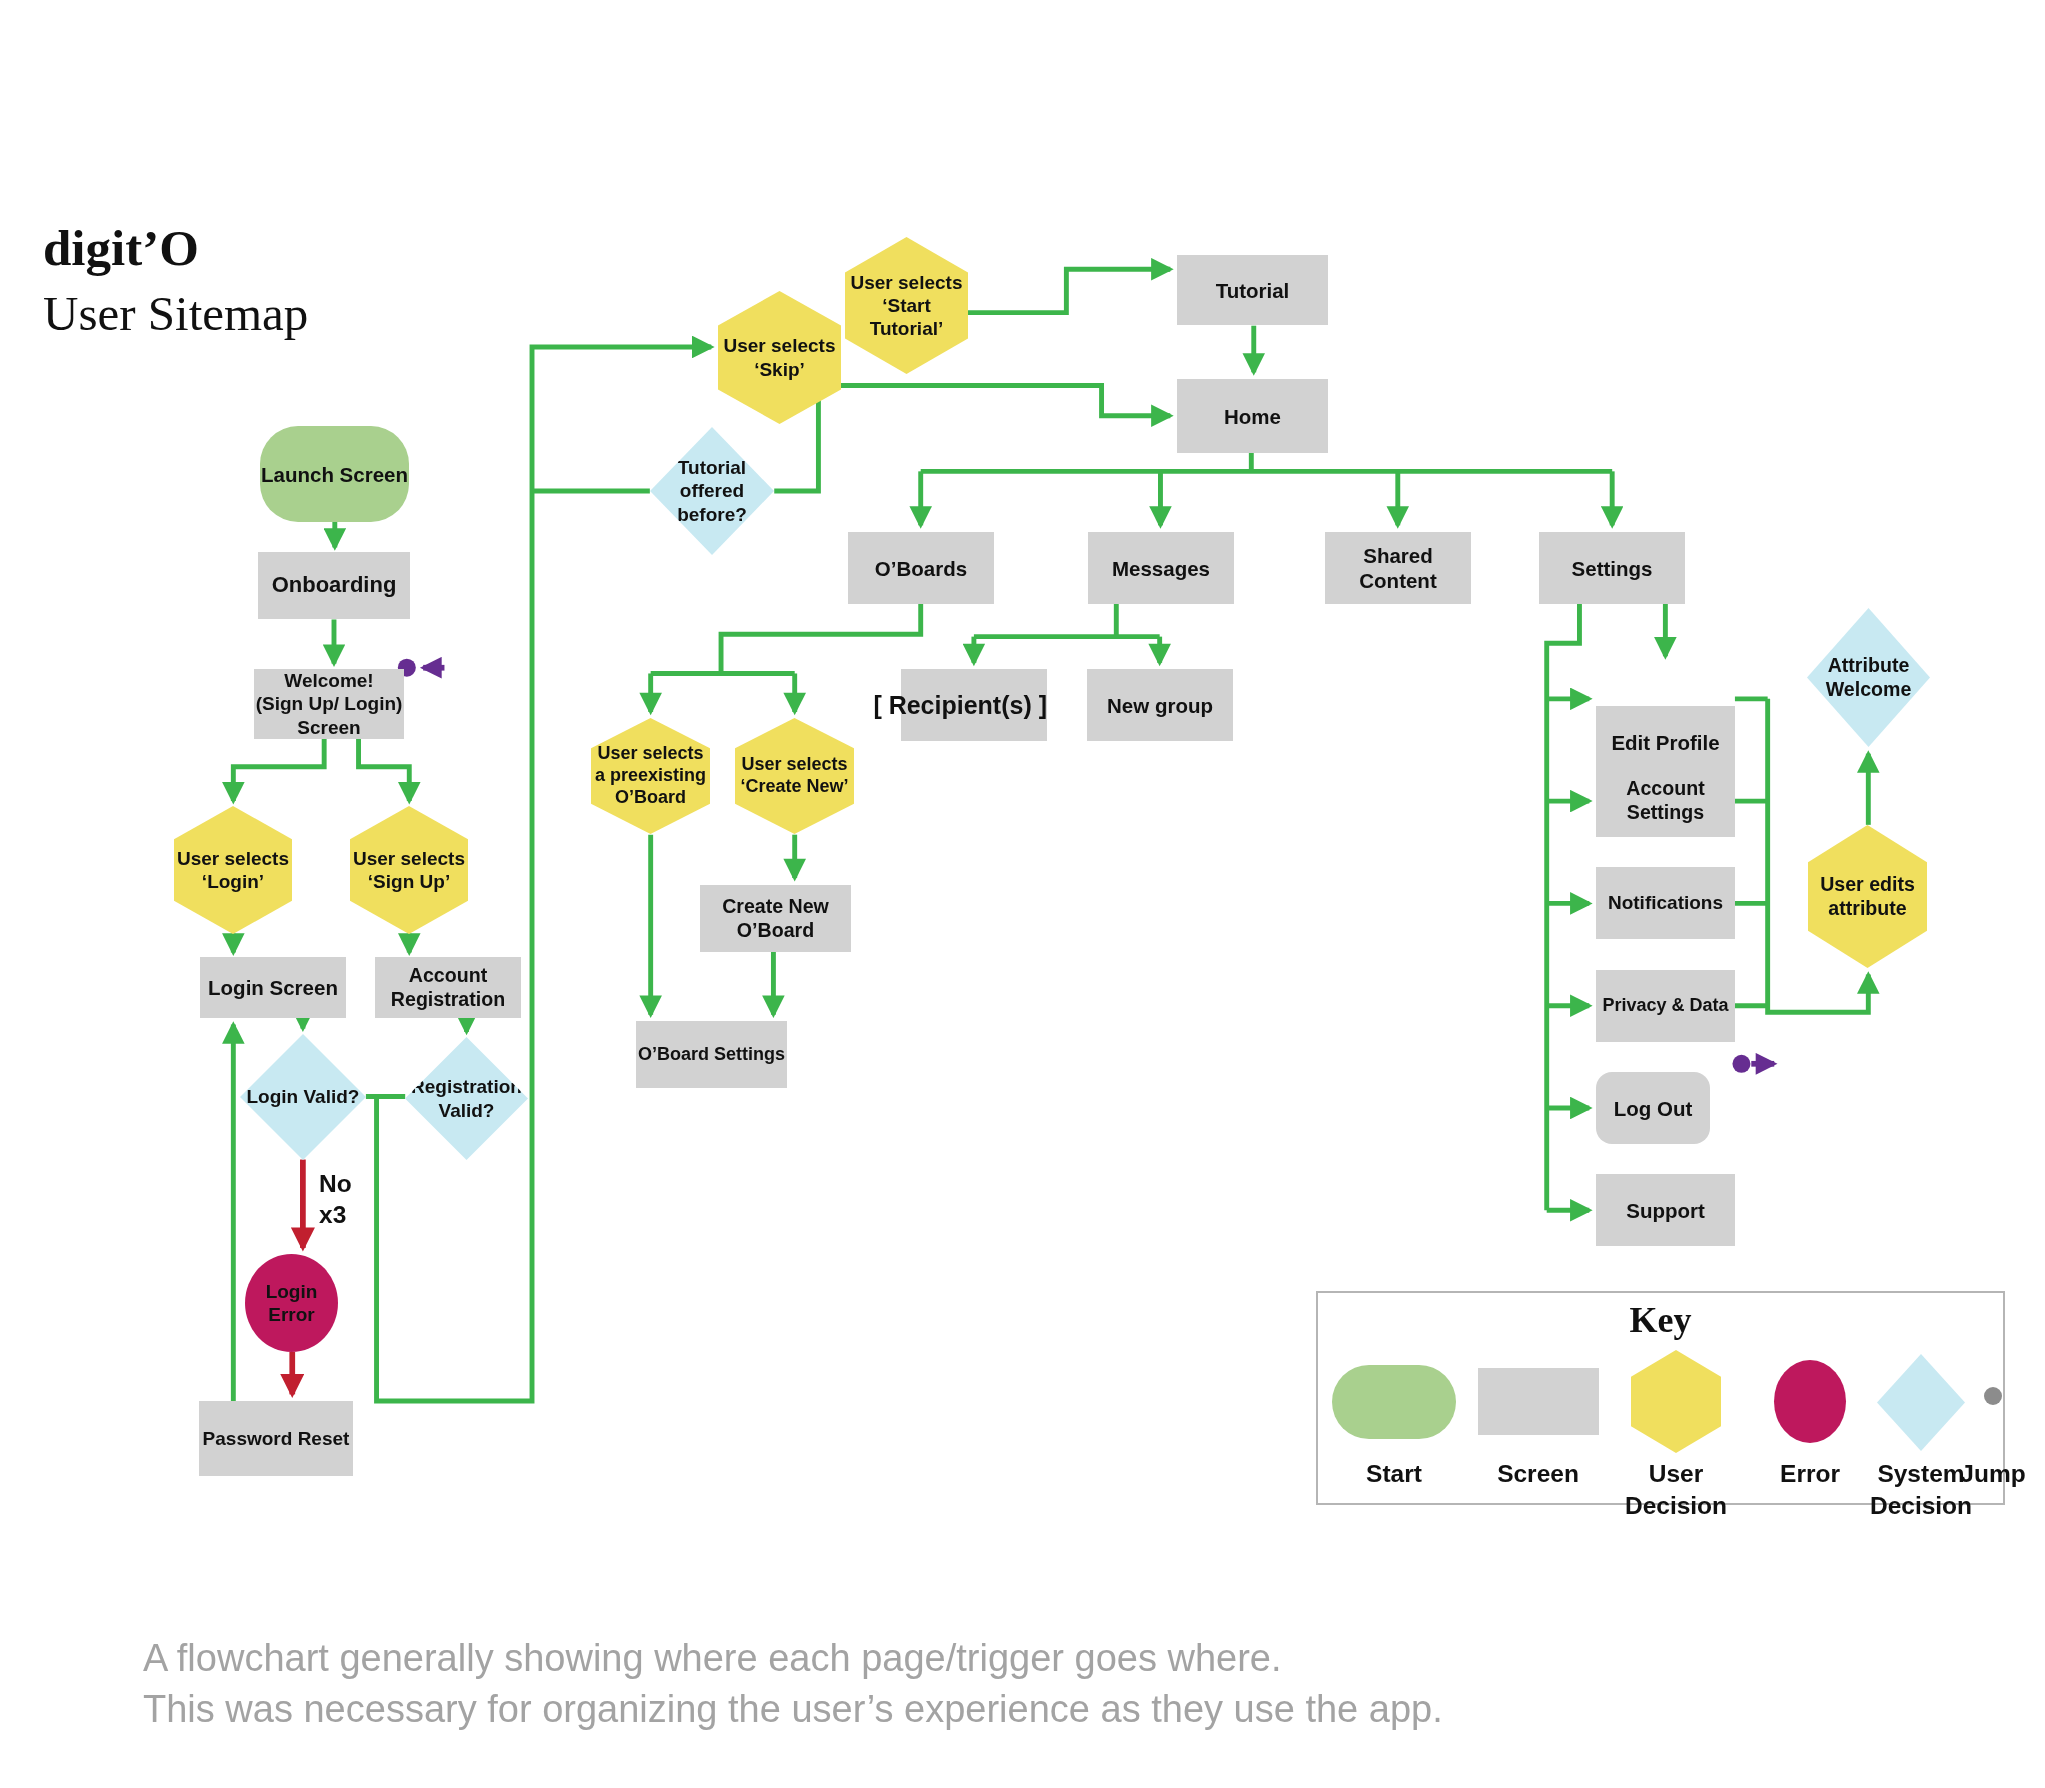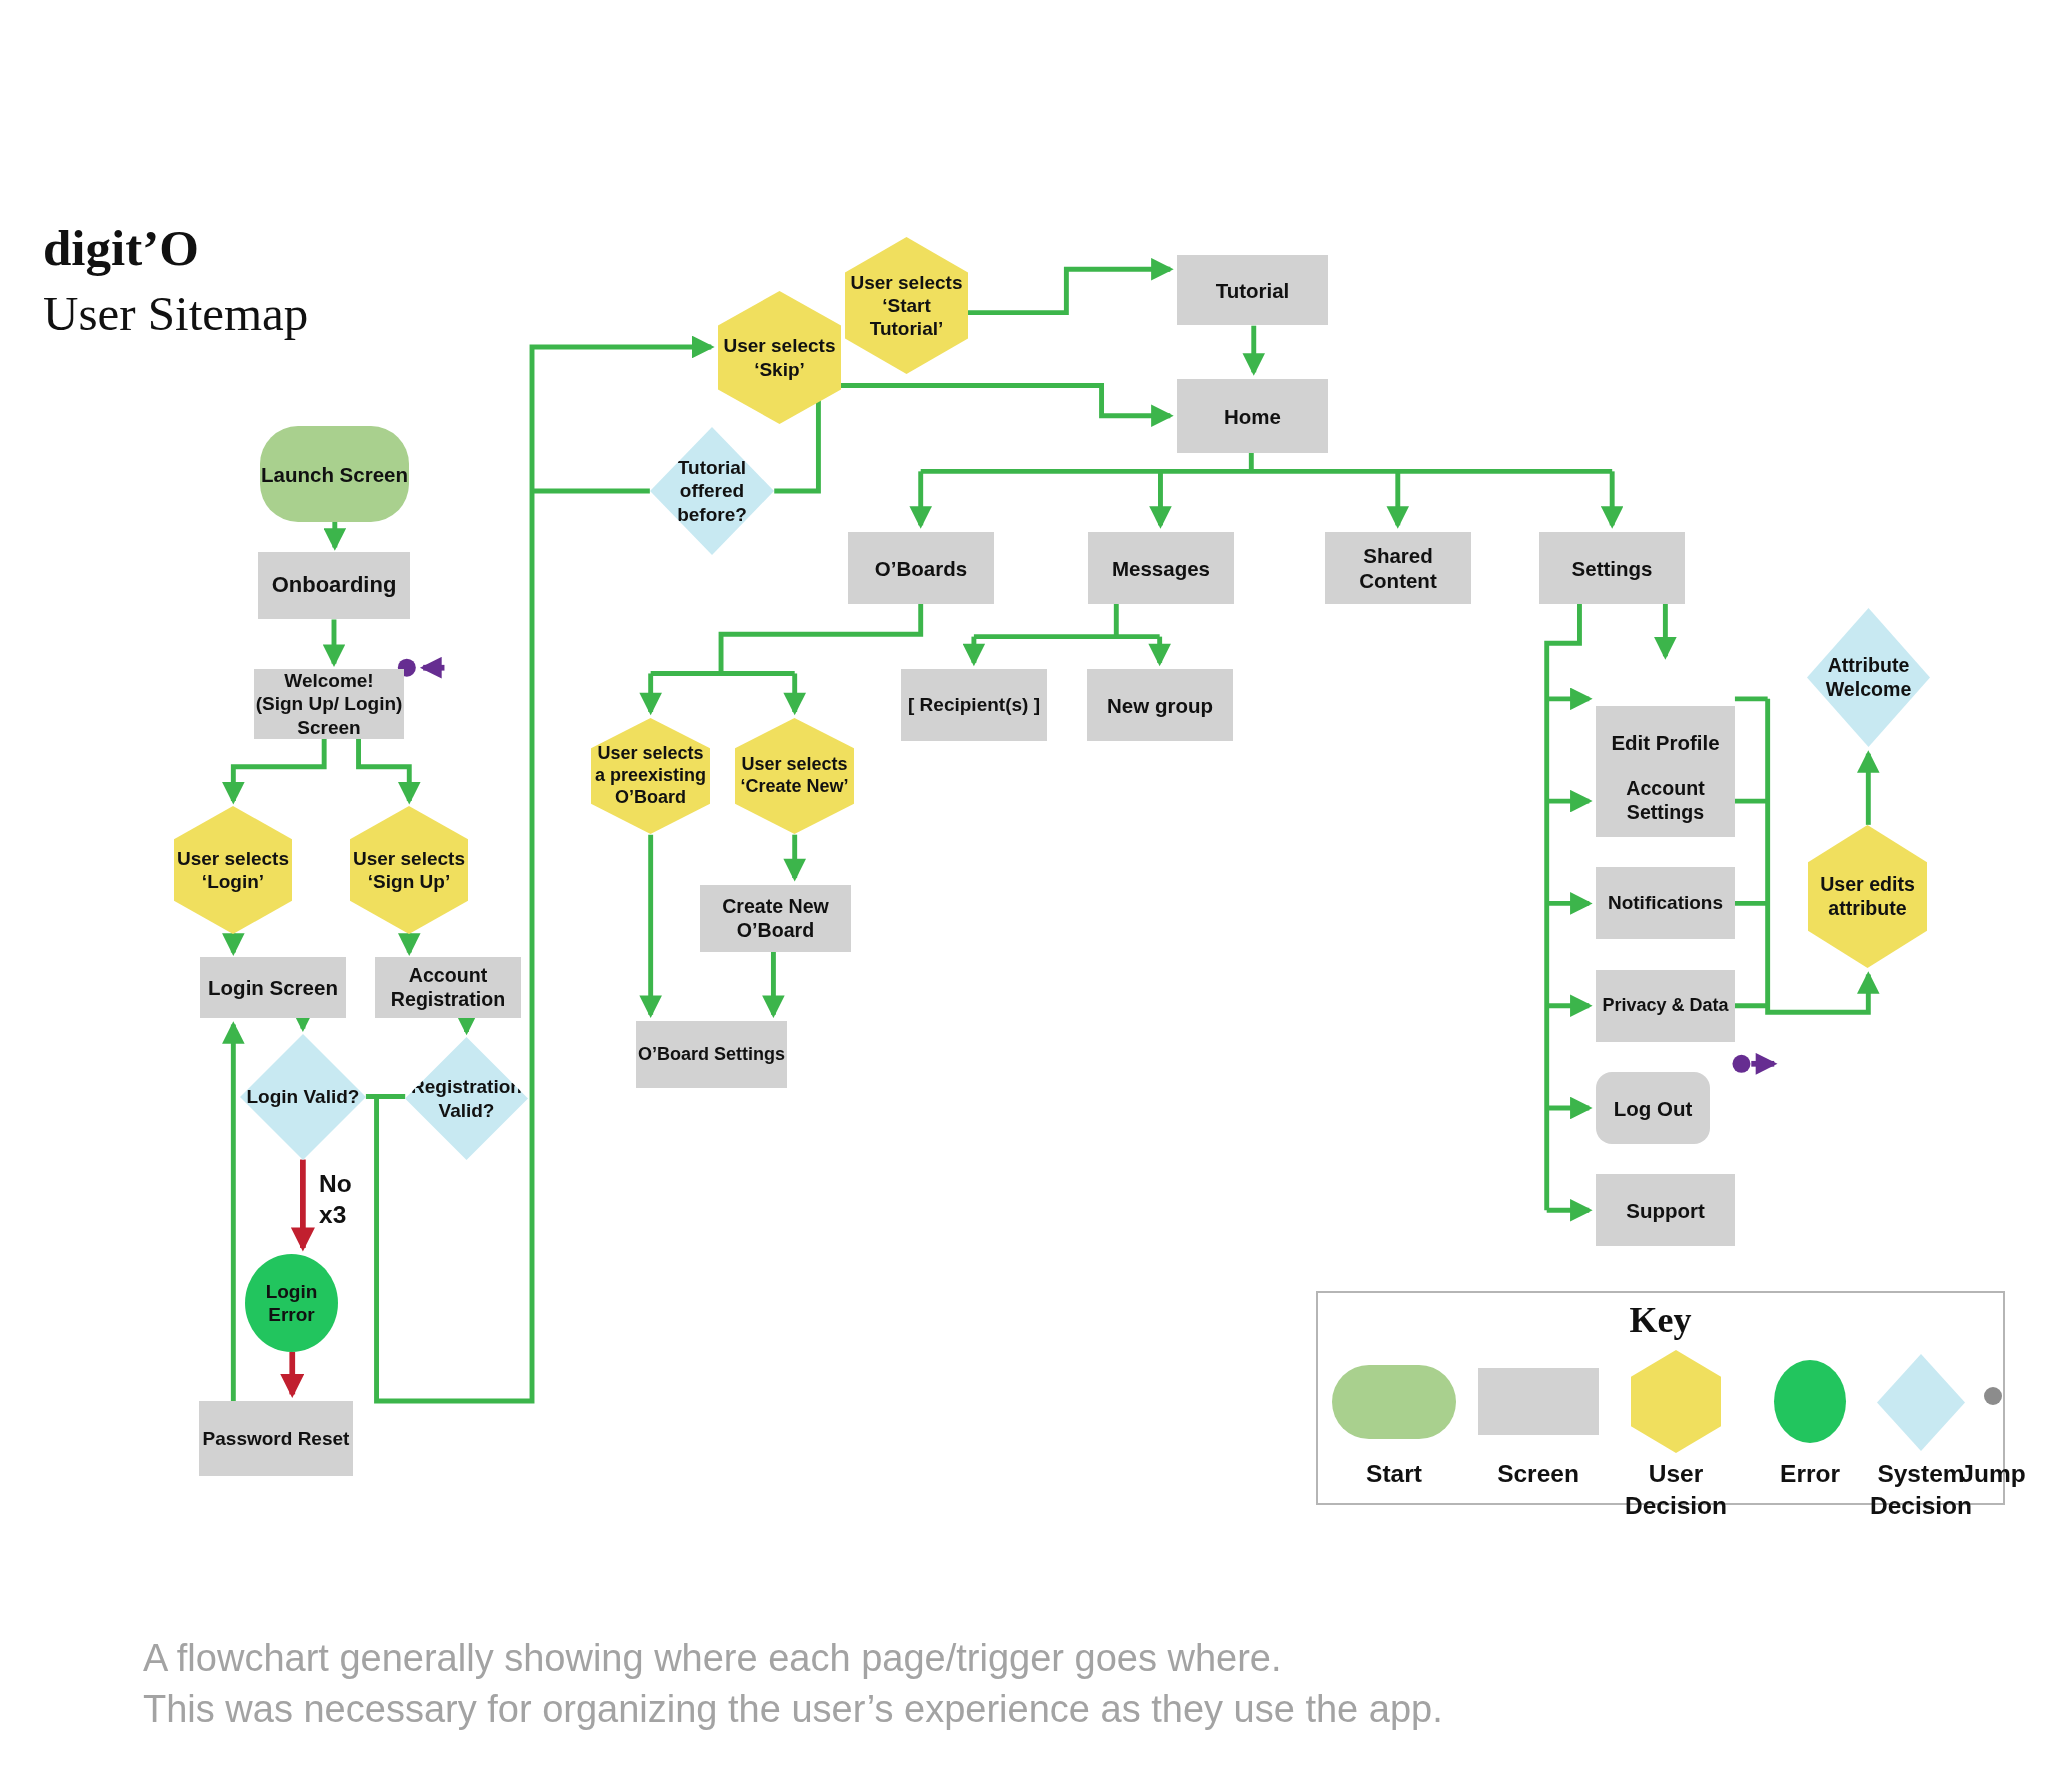--- a/index.html
+++ b/index.html
@@ -12,21 +12,21 @@
          font-weight:700;font-size:51px;}
   #brand-sub{position:absolute;left:43px;top:285px;font-family:"Liberation Serif",serif;
          font-weight:400;font-size:49px;}
   .node{position:absolute;display:flex;flex-direction:column;align-items:center;justify-content:center;
         text-align:center;font-weight:700;line-height:1.22;}
   .node .ln{white-space:nowrap;}
   .t-screen{background:#d2d2d2;}
   .t-start{background:#a9d08e;border-radius:38px;}
   .t-decision{background:#f0df5e;clip-path:polygon(50% 0,100% 26%,100% 74%,50% 100%,0 74%,0 26%);}
   .t-system{background:#c8e9f2;clip-path:polygon(50% 0,100% 50%,50% 100%,0 50%);}
-  .t-error{background:#22c55e;border-radius:50%;}
+  .t-error{background:#be185d;border-radius:50%;}
   .t-jumpdot{background:#8c8c8c;border-radius:50%;}
   #no-label{position:absolute;font-weight:700;font-size:24.5px;line-height:1.25;}
   
   #key-box{position:absolute;left:1316px;top:1291px;width:689px;height:214px;
            border:2.5px solid #b5b5b5;background:#fff;box-sizing:border-box;}
   #key-title{position:absolute;left:1316px;top:1299px;width:689px;text-align:center;
              font-family:"Liberation Serif",serif;font-weight:700;font-size:36px;}
   .key-label{position:absolute;text-align:center;font-weight:700;font-size:24.5px;line-height:1.3;
              transform:translateX(-50%);}
   #caption{position:absolute;left:143px;top:1633px;font-size:38px;line-height:1.35;
@@ -177,21 +177,21 @@
       <div class="node t-screen" style="left: 1088px; top: 532px; width: 146px; height: 72px; font-size: 20.5px;">
         <div class="ln">Messages</div>
       </div>
       <div class="node t-screen" style="left: 1325px; top: 532px; width: 146px; height: 72px; font-size: 20.5px;">
         <div class="ln">Shared</div>
         <div class="ln">Content</div>
       </div>
       <div class="node t-screen" style="left: 1539px; top: 532px; width: 146px; height: 72px; font-size: 20.5px;">
         <div class="ln">Settings</div>
       </div>
-      <div class="node t-screen" style="left: 901px; top: 669px; width: 146px; height: 72px; font-size: 19px;">
+      <div class="node t-screen" style="left: 901px; top: 669px; width: 146px; height: 72px; font-size: 25px; align-items: flex-end;">
         <div class="ln">[ Recipient(s) ]</div>
       </div>
       <div class="node t-screen" style="left: 1087px; top: 669px; width: 146px; height: 72px; font-size: 20.5px;">
         <div class="ln">New group</div>
       </div>
       <div class="node t-decision" style="left: 591px; top: 718px; width: 119px; height: 116px; font-size: 18px;">
         <div class="ln">User selects</div>
         <div class="ln">a preexisting</div>
         <div class="ln">O’Board</div>
       </div>

